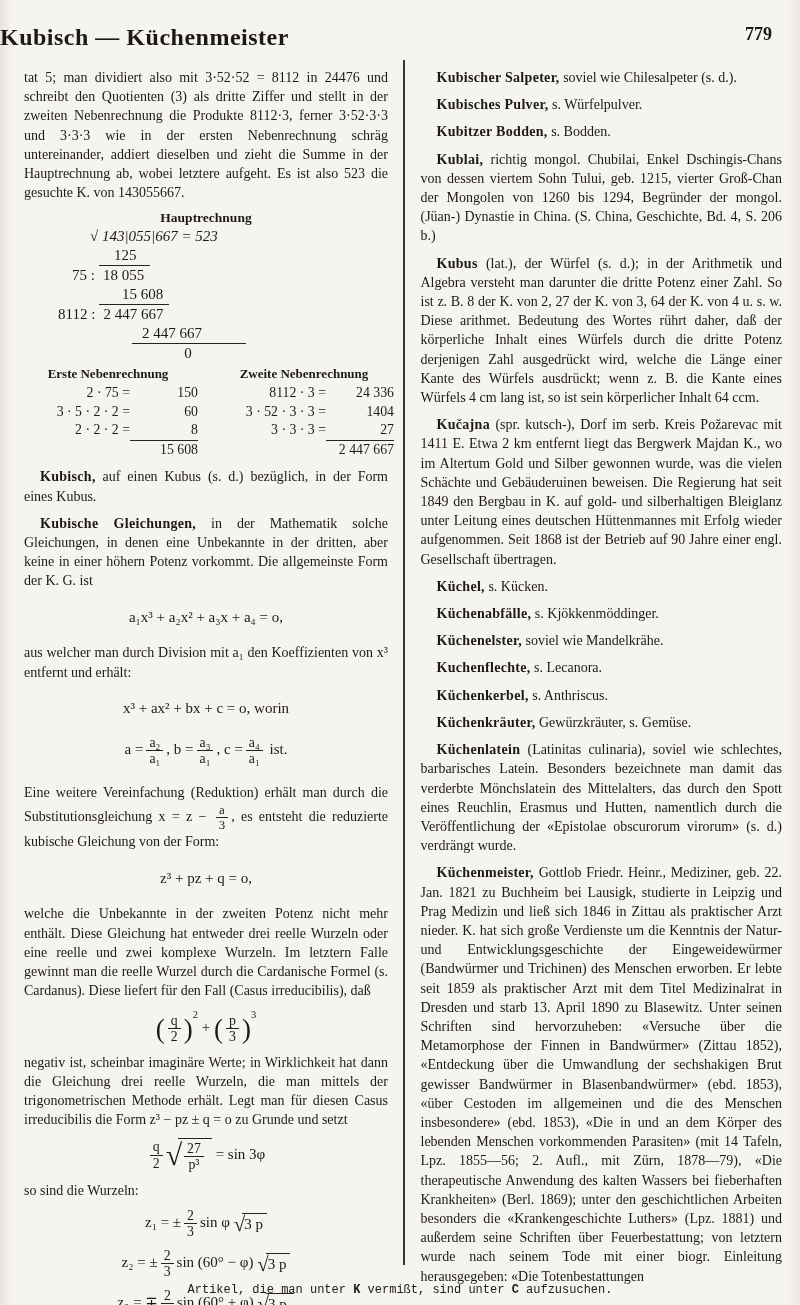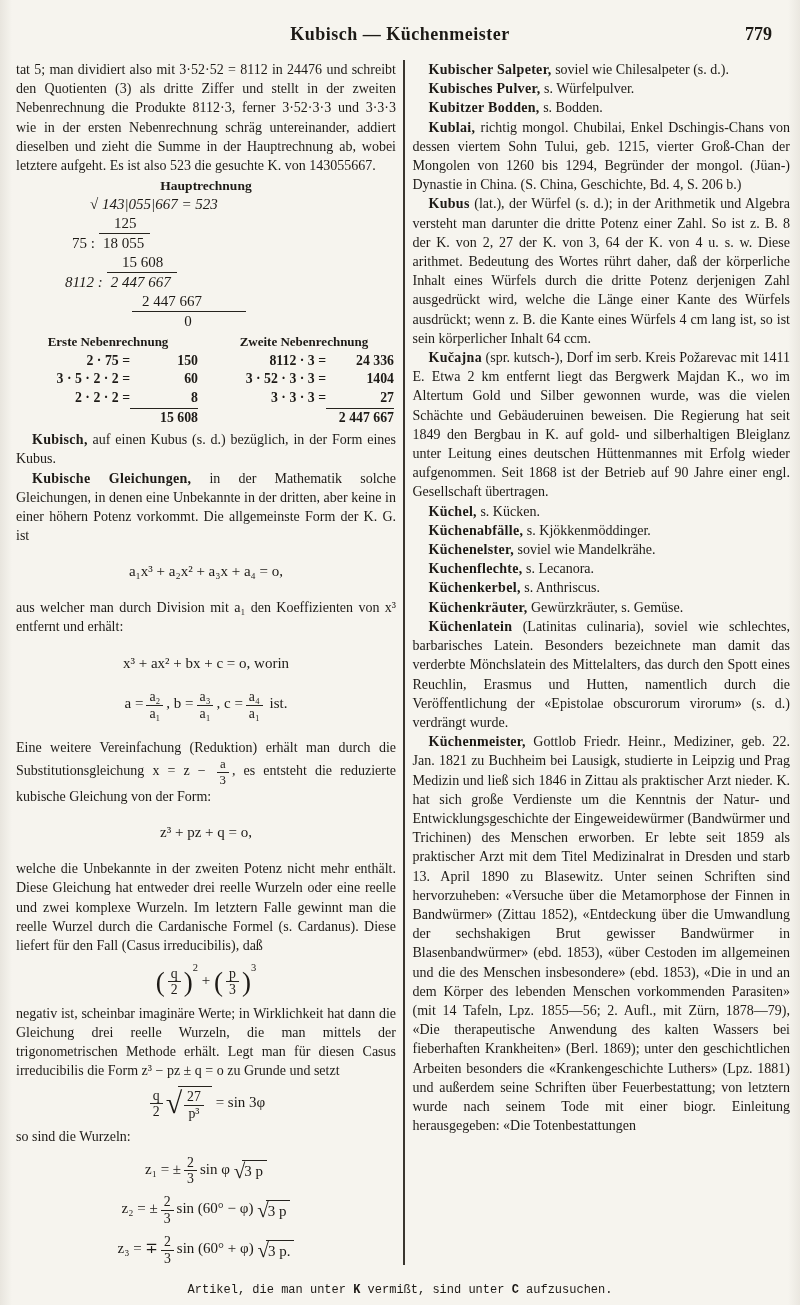--- a/index.html
+++ b/index.html
@@ -6,50 +6,50 @@
   body{
     width:800px;height:1305px;
     background:linear-gradient(90deg,#e8e5de 0,#f6f4ee 12px,#f6f4ee 788px,#eae7e0 800px);
     font-family:"Liberation Serif","DejaVu Serif",serif;
     color:#1d1a16;
     overflow:hidden;
   }
   .page{position:relative;width:800px;height:1305px;overflow:hidden;}
   
   .hdr{position:absolute;top:24px;left:0;width:100%;height:30px;}
-  .hdr-title{position:absolute;left:0;width:100%;text-align:center;font-size:18px;font-weight:bold;letter-spacing:.5px;}
+  .hdr-title{position:absolute;left:0;width:100%;text-align:left;font-size:24px;font-weight:bold;letter-spacing:.5px;}
   .hdr-page{position:absolute;right:28px;top:0;font-size:18px;font-weight:bold;}
   
   .columns{position:absolute;top:60px;left:16px;right:10px;bottom:40px;display:flex;}
   .col{width:380px;}
   .col-left{padding-right:7px;}
   .col-right{padding-left:8px;flex:1;}
   .divider{width:1.5px;background:#3a362f;}
-  .para{margin:0;text-align:justify;text-indent:16px;font-size:14px;line-height:19.2px;}
+  .para{margin:8px;text-align:justify;text-indent:16px;font-size:14px;line-height:19.2px;}
   .noindent{text-indent:0;}
   .hw{font-weight:bold;letter-spacing:.3px;}
   
   .calc-title{text-align:center;font-weight:bold;font-size:13.5px;margin:3px 0 1px 0;}
   .haupt{width:300px;margin:0 auto;font-size:15px;line-height:19px;}
   .hrow{white-space:nowrap;}
   .r1{margin-left:34px;font-style:italic;}
   .r2{margin-left:58px;}
   .r3{margin-left:16px;}
   .r4{margin-left:66px;}
-  .r5{margin-left:9px;font-style:italic;}
+  .r5{margin-left:2px;}
   .r6{margin-left:86px;}
   .r7{margin-left:76px;}
   .lbl{display:inline-block;margin-right:4px;}
   .topline{display:inline-block;border-top:1.3px solid #26231e;padding:0 6px 0 4px;}
   .zero{width:104px;text-align:center;}
   
   .neben-wrap{display:flex;justify-content:center;gap:16px;margin:2px 0 3px 0;}
   .neben{width:180px;font-size:13.8px;line-height:18.6px;}
   .neben-title{text-align:center;font-weight:bold;font-size:13px;font-family:Liberation Serif, serif;}
-  .nrow{display:flex;white-space:nowrap;font-weight:bold;}
+  .nrow{display:flex;white-space:nowrap;}
   .nl{flex:1;text-align:right;}
   .nv{width:68px;text-align:right;}
   .sum .nv{border-top:1.2px solid #26231e;}
   
   .formula{text-align:center;font-size:15px;margin:17px 0;line-height:1.25;}
   .frac{display:inline-flex;flex-direction:column;vertical-align:middle;text-align:center;font-size:.92em;line-height:1.12;margin:0 3px;}
   .frac .fn{border-bottom:1px solid #26231e;padding:0 3px;}
   .frac .fd{padding:0 3px;}
   .bp{font-size:27px;vertical-align:middle;line-height:0;}
   .exp{font-size:10.5px;vertical-align:14px;}

